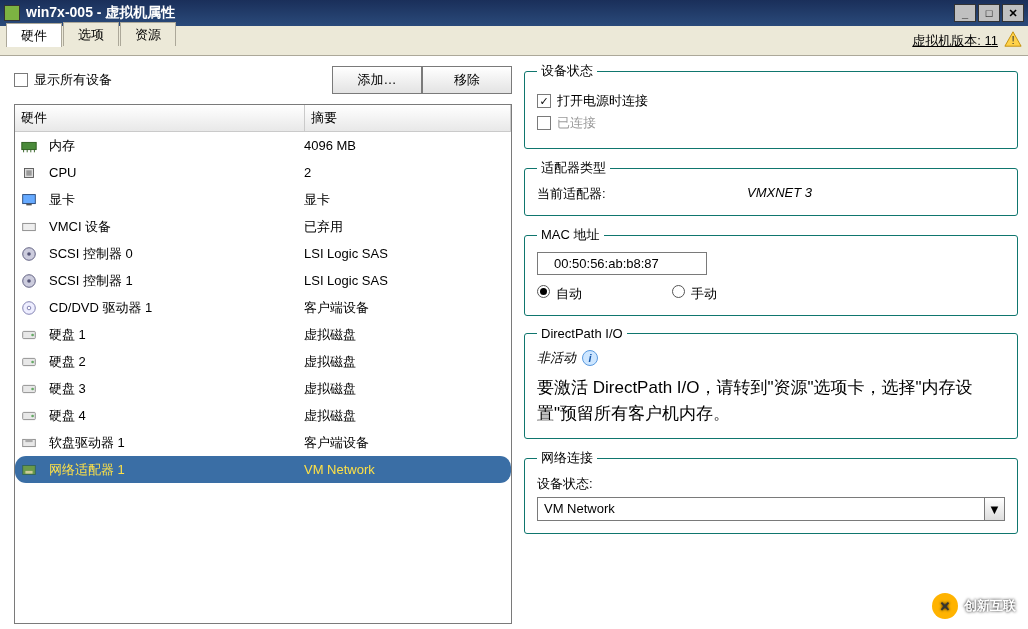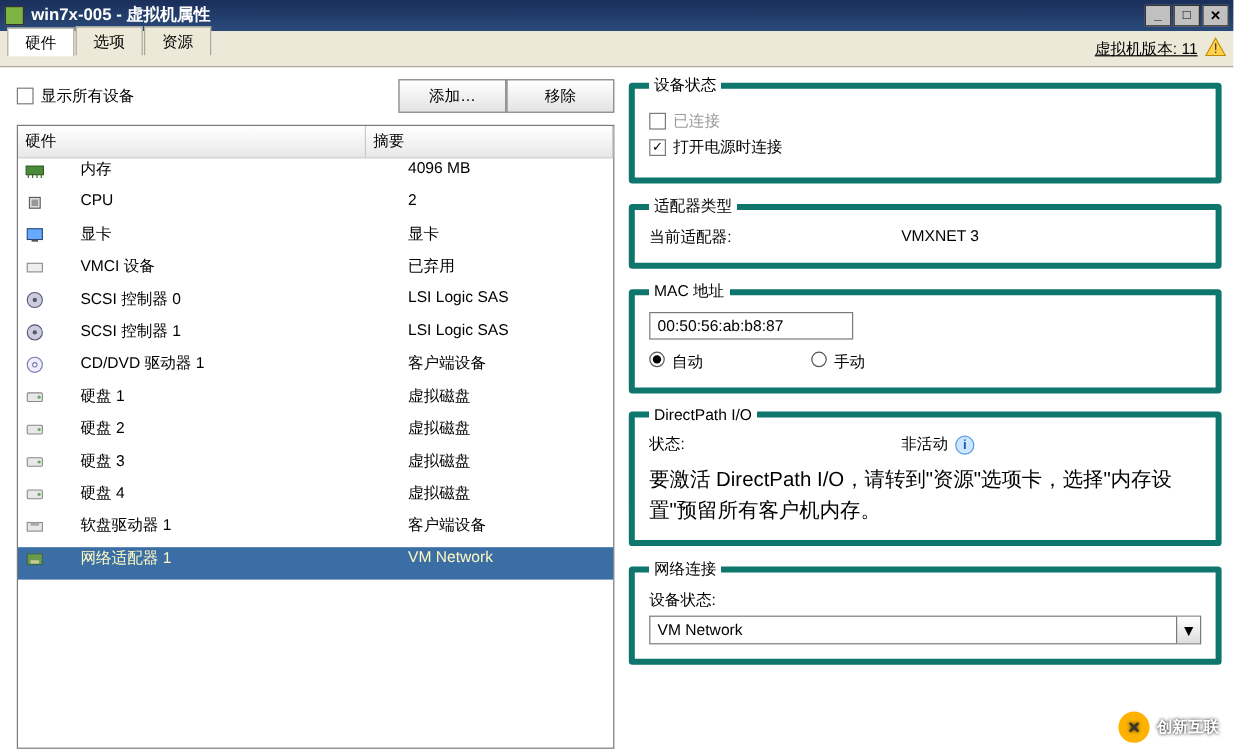--- a/index.html
+++ b/index.html
@@ -26,34 +26,34 @@
     .checkbox-box.checked::after { content:"✓"; font-size:11px; line-height:1; }
     .row1 .spacer { flex: 1; }
     .win-button { min-width: 90px; height: 28px; border: 1px solid #7a7a7a; background: linear-gradient(#fff,#e3e3e3); padding: 0 14px; cursor: pointer; }
     
     .hw-table { border: 1px solid #7a7a7a; width: 100%; height: 520px; }
     .hw-header { display: flex; background: linear-gradient(#fff,#e8e8e8); border-bottom: 1px solid #cacaca; }
     .hw-header .col { padding: 4px 6px; border-right: 1px solid #cacaca; font-size: 13px; }
     .hw-header .col.name { width: 290px; }
     .hw-header .col.sum { flex: 1; font-family: Liberation Serif, serif; }
     .hw-rows { }
-    .hw-row { display: flex; height: 27px; padding: 0 4px; gap: 18px; }
-    .hw-row.selected { background: #3a6ea5; color: #fef9c3; }
+    .hw-row { display: flex; align-items: center; height: 27px; padding: 0 4px; }
+    .hw-row.selected { background: #3a6ea5; color: #fde047; border-radius: 11px; }
     .hw-row .icon { width: 20px; height: 20px; margin-right: 10px; display:flex; align-items:center; justify-content:center; }
     .hw-row .lbl { width: 255px; }
     .hw-row .sum { flex: 1; }
     
-    fieldset { border: 5px solid #0f766e; border-radius: 3px; padding: 8px 12px 12px; margin-bottom: 10px; }
+    fieldset { border: 1px solid #0f766e; border-radius: 3px; padding: 8px 12px 12px; margin-bottom: 10px; }
     legend { padding: 0 4px; font-size: 13px; }
     .field-row { display: flex; align-items: center; margin: 4px 0; }
     .disabled-text { color: #9a9a9a; }
     .kv { display: flex; gap: 40px; }
     .kv .k { width: 170px; }
-    .kv .v { flex:1; }
-    .text-input { border: 1px solid #7a7a7a; padding: 3px 6px; width: 170px; background:#fff; }
+    .kv .v { flex:1;font-style:italic; }
+    .text-input { border: 1px solid #7a7a7a; padding: 3px 16px; width: 170px; background:#fff; }
     .radio-row { display: flex; gap: 90px; margin-top: 10px; align-items:flex-start; }
     .radio { width: 13px; height: 13px; border: 1px solid #555; border-radius: 50%; margin-right: 6px; position: relative; display:inline-block; }
     .radio.checked::after { content:""; position:absolute; width:7px; height:7px; background:#000; border-radius:50%; top:2px; left:2px; }
     .info-icon { display:inline-block; width:16px; height:16px; border-radius:50%; background:#cde6ff; border:1px solid #5a9adf; color:#1a5aab; text-align:center; font-weight:bold; font-size:11px; line-height:14px; margin-left:6px; }
     .hint { margin-top: 8px; font-size: 17px; line-height: 1.5; }
     .combo { display:flex; border:1px solid #7a7a7a; background:#fff; height:24px; margin-top:4px; }
     .combo .val { flex:1; padding:3px 6px; }
     .combo .arrow { width:20px; border-left:1px solid #7a7a7a; background:linear-gradient(#fff,#ddd); display:flex; align-items:center; justify-content:center; }
     
     .watermark { position:absolute; right:12px; bottom:10px; display:flex; align-items:center; gap:6px; color:#fff; text-shadow:0 0 3px #000; font-size:14px; font-weight:bold; }
@@ -233,26 +233,26 @@
             <span class="sum">VM Network</span>
           </div>
         </div>
     </div>
   </div>
 
   <div class="right-pane">
     <fieldset>
       <legend>设备状态</legend>
       <div class="field-row">
+        <span class="checkbox-box checked" id="poweron-cb"></span>
+        <span>打开电源时连接</span>
+      </div>
+      <div class="field-row">
         <span class="checkbox-box" id="connected-cb"></span>
         <span class="disabled-text">已连接</span>
-      </div>
-      <div class="field-row">
-        <span class="checkbox-box checked" id="poweron-cb"></span>
-        <span>打开电源时连接</span>
       </div>
     </fieldset>
 
     <fieldset>
       <legend>适配器类型</legend>
       <div class="kv">
         <div class="k">当前适配器:</div>
         <div class="v">VMXNET 3</div>
       </div>
     </fieldset>
@@ -262,21 +262,20 @@
       <input class="text-input" value="00:50:56:ab:b8:87" style="">
       <div class="radio-row">
         <label><span class="radio checked"></span><span>自动</span></label>
         <label><span class="radio"></span><span>手动</span></label>
       </div>
     </fieldset>
 
     <fieldset>
       <legend>DirectPath I/O</legend>
       <div class="kv">
-        <div class="k">状态:</div>
         <div class="v"><span>非活动</span><span class="info-icon">i</span></div>
       </div>
       <div class="hint">要激活 DirectPath I/O，请转到"资源"选项卡，选择"内存设置"预留所有客户机内存。</div>
     </fieldset>
 
     <fieldset>
       <legend>网络连接</legend>
       <div>设备状态:</div>
       <div class="combo">
         <div class="val">VM Network</div>

